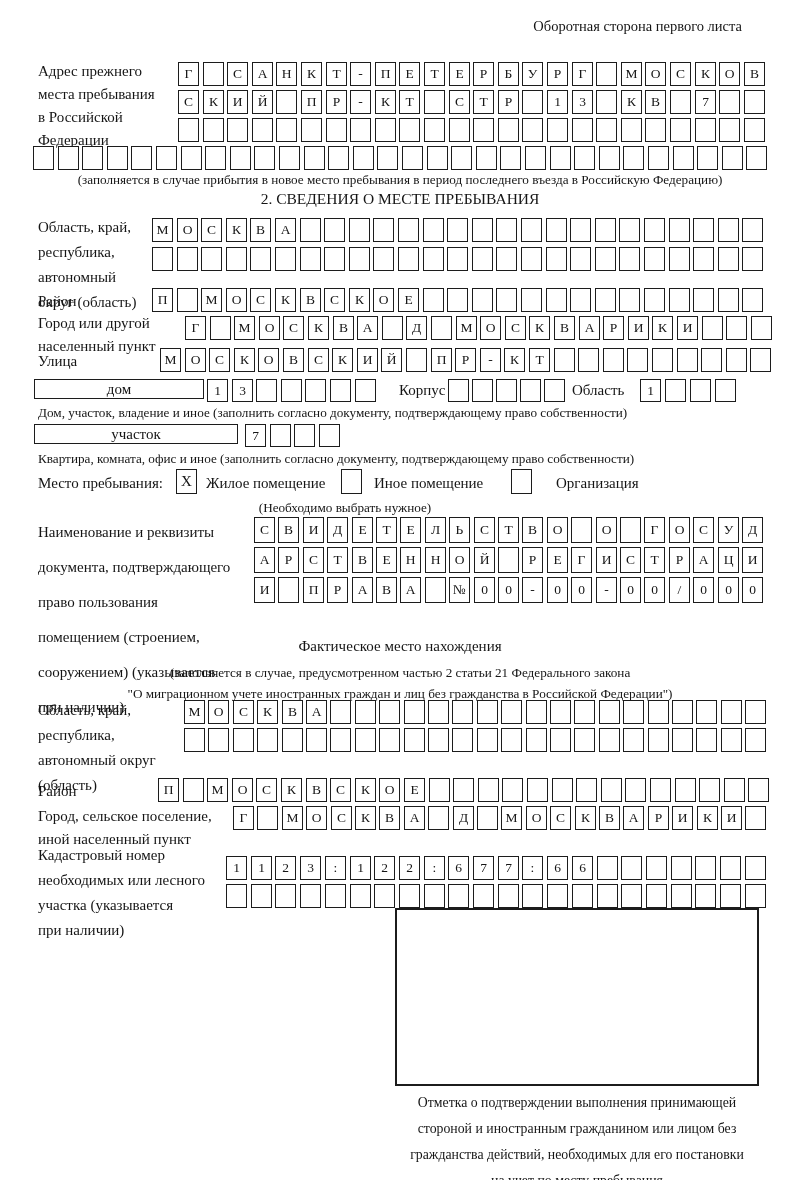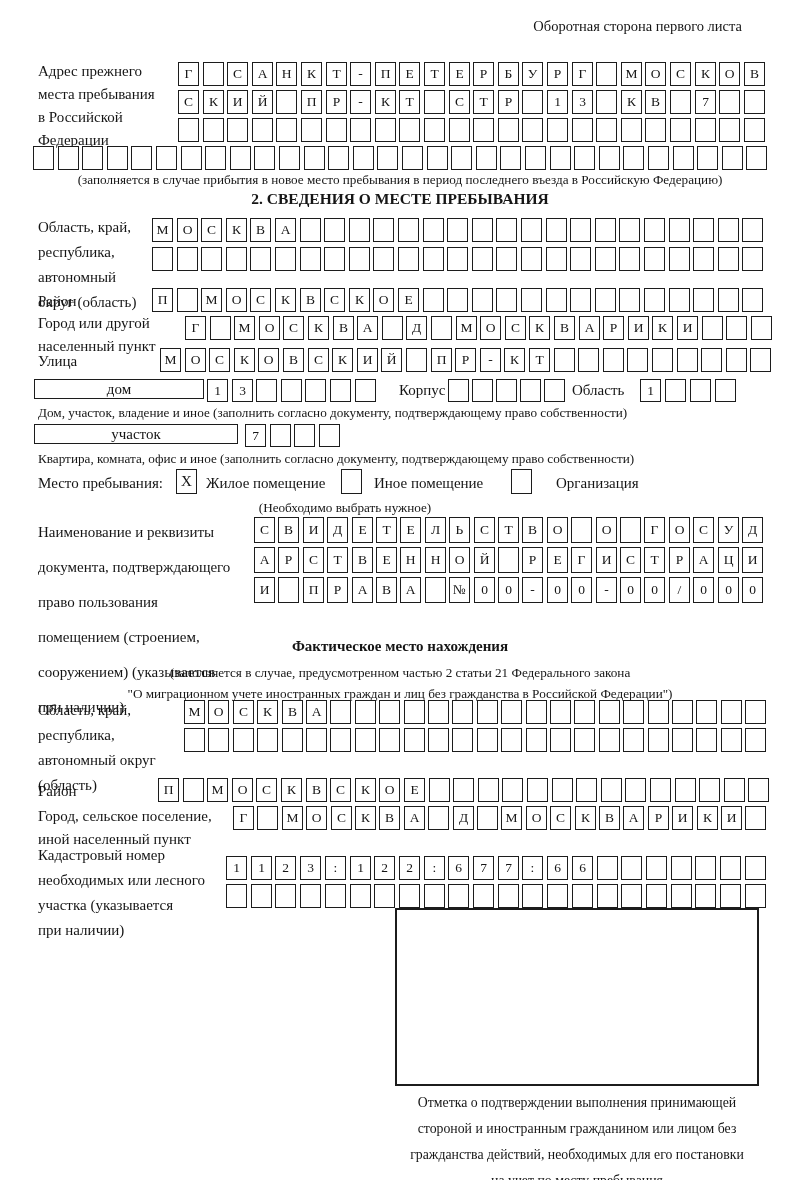--- a/index.html
+++ b/index.html
@@ -6,21 +6,21 @@
   .page{
     position:relative;width:800px;height:1180px;background:#ffffff;
     font-family:"Liberation Serif","DejaVu Serif",serif;color:#151515;
     overflow:hidden;
   }
   .abs{position:absolute;}
   .lbl{font-size:15px;line-height:23px;}
   .ml{white-space:pre-line;}
   .center{text-align:center;}
   .note{font-size:13.2px;line-height:17px;}
-  .title{font-weight:bold;font-size:15.5px;}
+  .title{font-weight:normal;font-size:15.5px;}
   .grid{position:absolute;}
   .cell{
     position:absolute;top:0;background:#fff;
     border:1.6px solid #1c1c1c;
     text-align:center;font-size:13.5px;
   }
   .labelbox{
     position:absolute;border:1.7px solid #1c1c1c;background:#fff;
     text-align:center;font-size:15px;
   }

